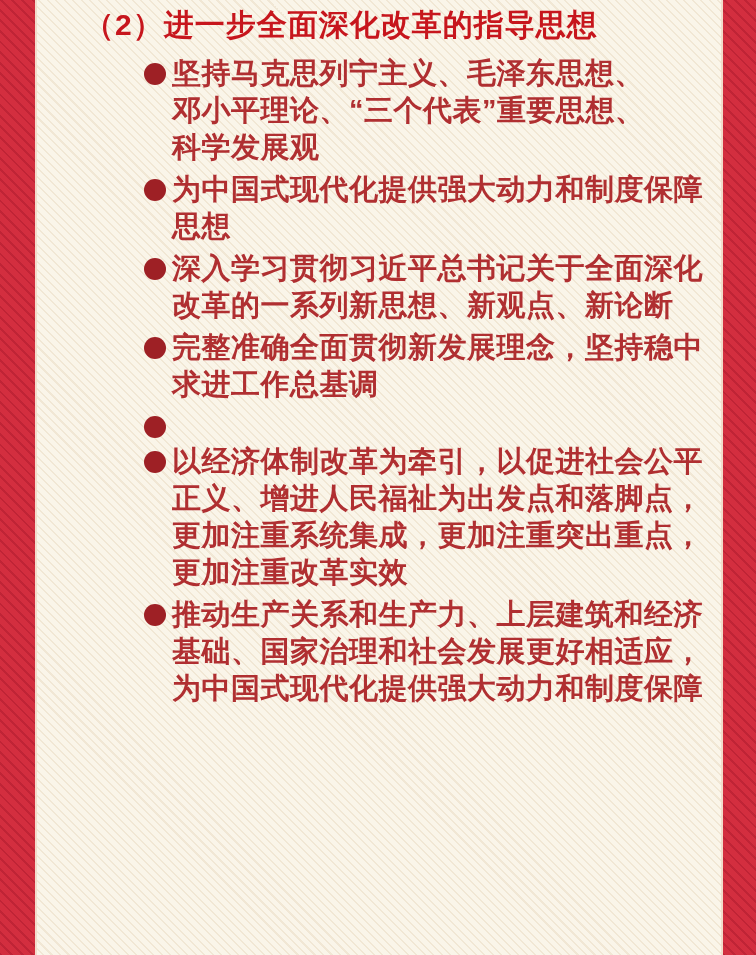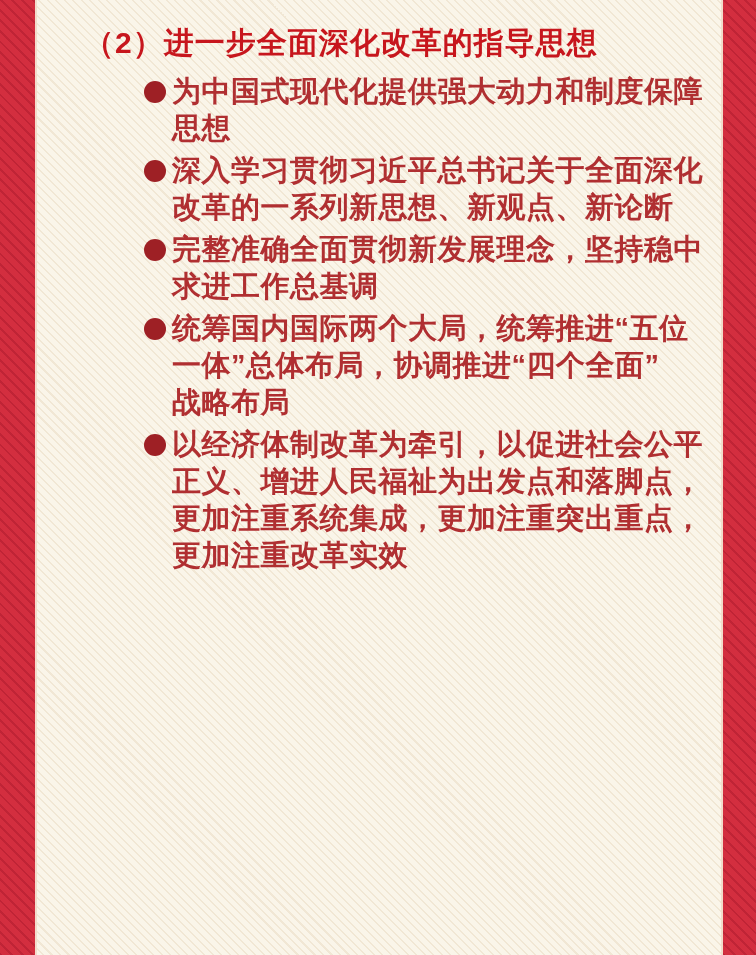--- a/index.html
+++ b/index.html
@@ -22,21 +22,21 @@
     position:absolute;top:0;bottom:0;
     background-color:var(--bar-red);
     background-image:repeating-linear-gradient(45deg,
       rgba(140,10,30,0.28) 0px, rgba(140,10,30,0.28) 2px,
       transparent 2px, transparent 7.5px);
   }
   .side-bar.left{left:0;width:35px;border-right:2px solid #f3dccb;}
   .side-bar.right{right:0;width:33px;border-left:2px solid #f3dccb;}
   .content{
     position:absolute;left:37px;right:35px;top:0;bottom:0;
-    padding-top:25px;
+    padding-top:7px;
   }
   .page-title{
     margin:0 0 0 47px;
     font-size:30px;line-height:35px;font-weight:700;
     letter-spacing:1px;color:var(--title-red);
     white-space:pre;
   }
   .bullet-list{margin:13px 0 0 107px;}
   .bullet{
     display:flex;align-items:flex-start;
@@ -57,40 +57,49 @@
 
 <div class="side-bar left"></div>
 <div class="side-bar right"></div>
 
 <div class="content">
   <h1 class="page-title">（2）进一步全面深化改革的指导思想</h1>
 
   <div class="bullet-list">
     <div class="bullet">
       <span class="dot"></span>
+      <div class="bullet-text">坚持马克思列宁主义、毛泽东思想、
+邓小平理论、“三个代表”重要思想、
+科学发展观</div>
+    </div>
+    <div class="bullet">
+      <span class="dot"></span>
       <div class="bullet-text">为中国式现代化提供强大动力和制度保障
 思想</div>
     </div>
     <div class="bullet">
       <span class="dot"></span>
       <div class="bullet-text">深入学习贯彻习近平总书记关于全面深化
 改革的一系列新思想、新观点、新论断</div>
     </div>
     <div class="bullet">
       <span class="dot"></span>
       <div class="bullet-text">完整准确全面贯彻新发展理念，坚持稳中
 求进工作总基调</div>
     </div>
     <div class="bullet">
       <span class="dot"></span>
-      <div class="bullet-text">统筹国内国际两个大局，统筹推进“五位
-一体”总体布局，协调推进“四个全面”
-战略布局</div>
     </div>
     <div class="bullet">
       <span class="dot"></span>
       <div class="bullet-text">以经济体制改革为牵引，以促进社会公平
 正义、增进人民福祉为出发点和落脚点，
 更加注重系统集成，更加注重突出重点，
 更加注重改革实效</div>
     </div>
+    <div class="bullet">
+      <span class="dot"></span>
+      <div class="bullet-text">推动生产关系和生产力、上层建筑和经济
+基础、国家治理和社会发展更好相适应，
+为中国式现代化提供强大动力和制度保障</div>
+    </div>
   </div>
 </div>
 
 </body></html>

